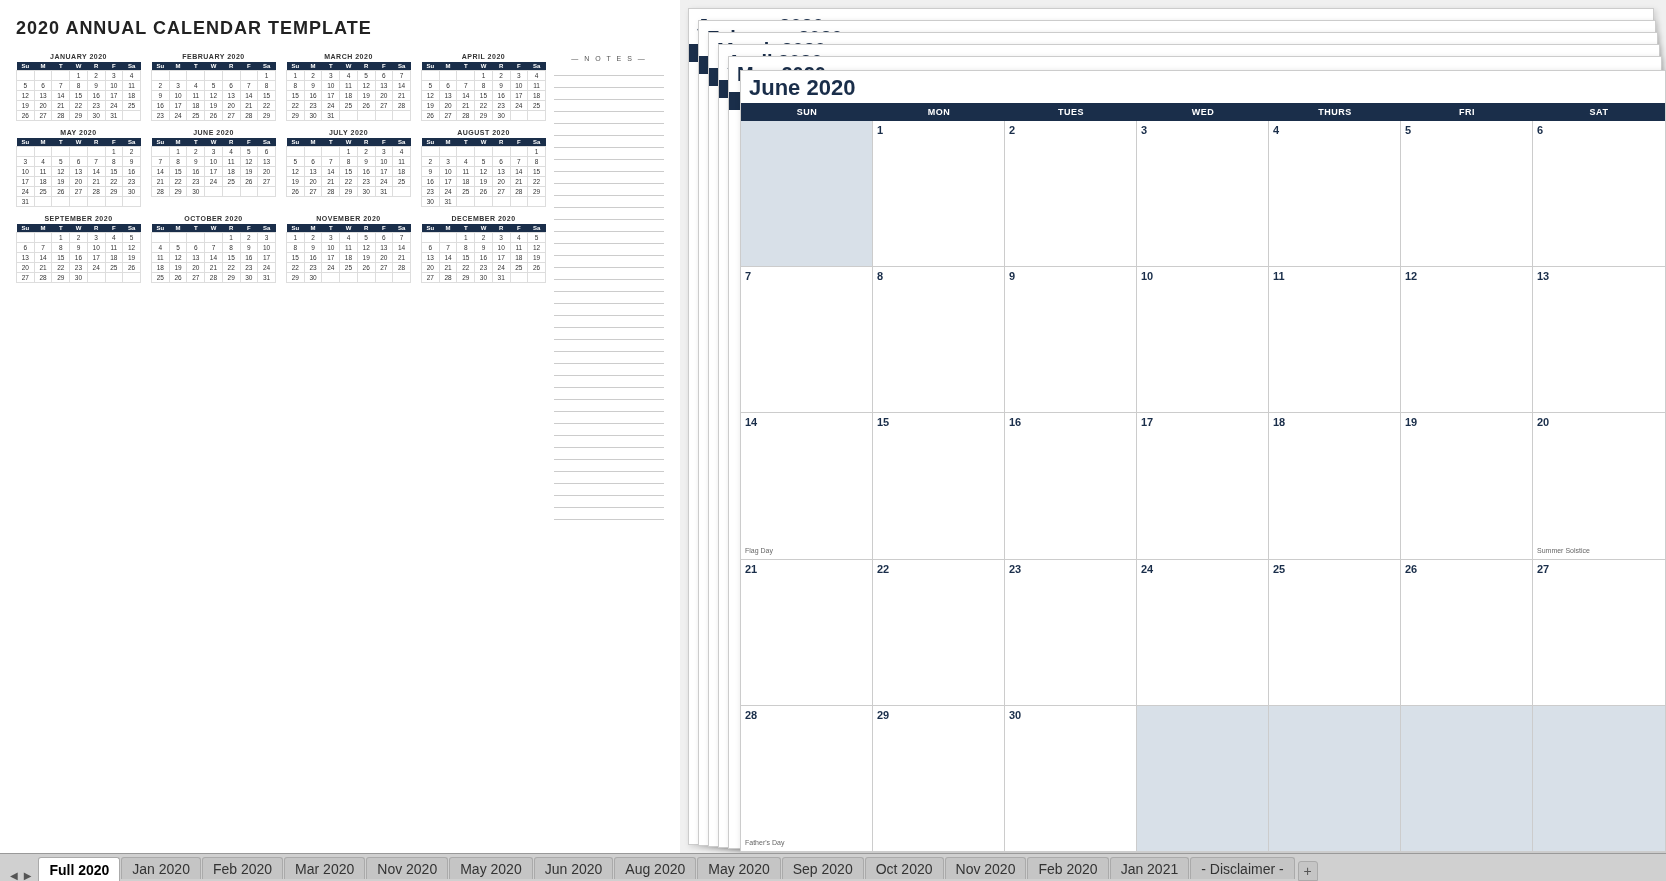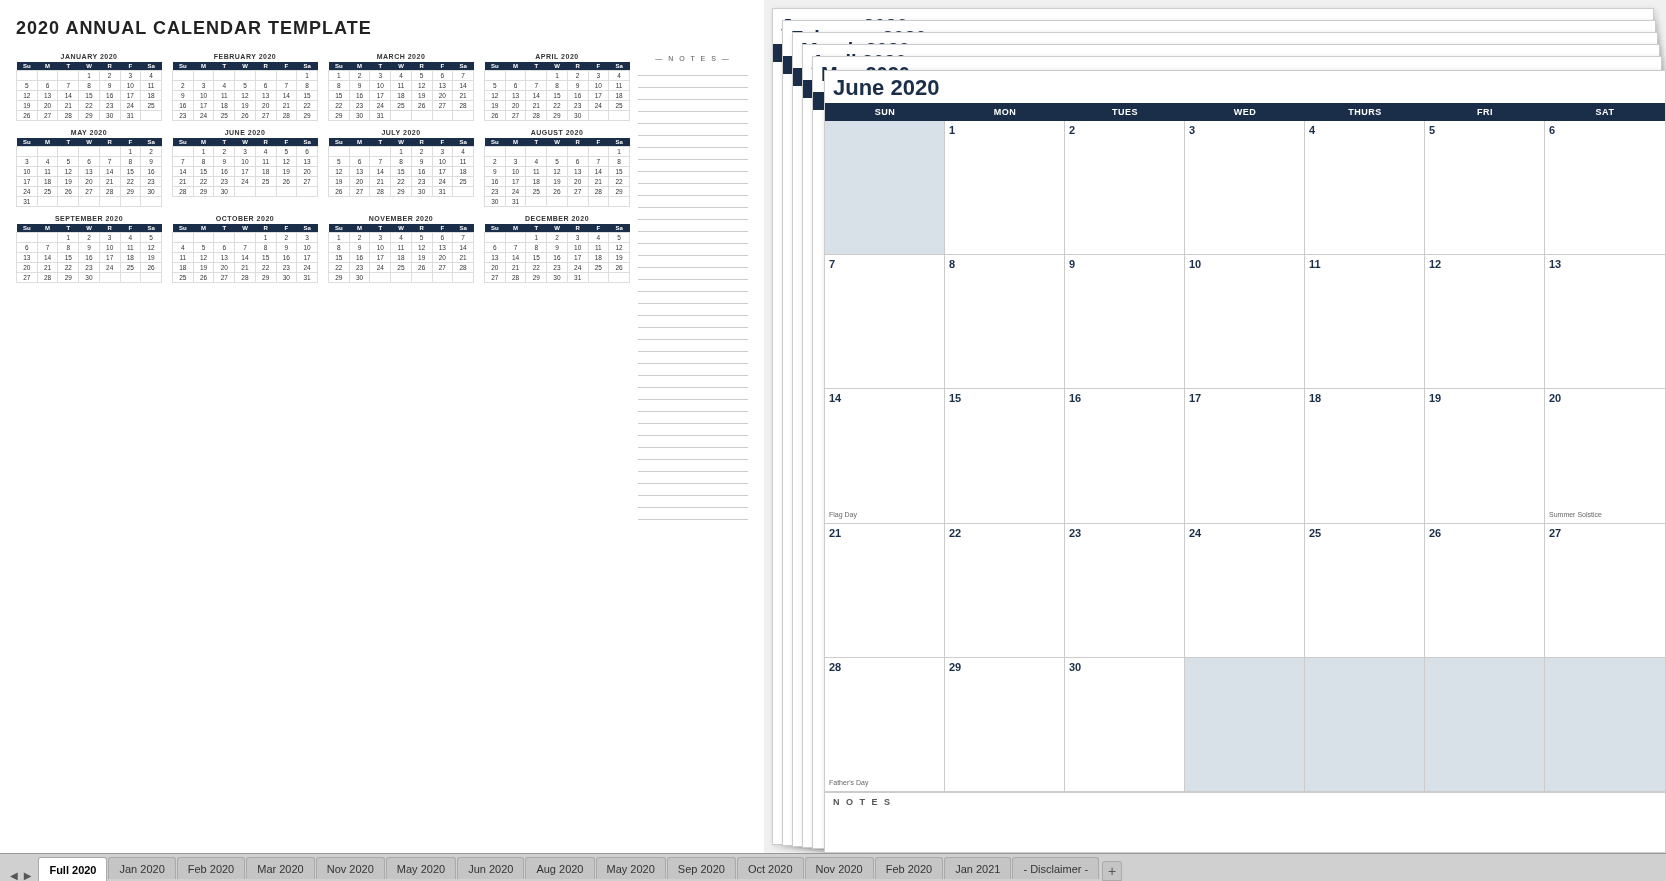--- a/index.html
+++ b/index.html
@@ -16,21 +16,21 @@
     
     .main-area {
       flex: 1;
       background: #f0f0f0;
       display: flex;
       overflow: hidden;
     }
 
     
     .left-panel {
-      width: 764px;
+      width: 680px;
       background: white;
       padding: 18px 16px 10px 16px;
       flex-shrink: 0;
       overflow: hidden;
     }
 
     .annual-title {
       font-size: 18px;
       font-weight: bold;
       letter-spacing: 1px;
@@ -246,21 +246,21 @@
       display: flex;
       align-items: flex-end;
       padding-left: 4px;
       gap: 1px;
       border-top: 1px solid #999;
     }
 
     .tab {
       height: 22px;
       padding: 0 10px;
-      font-size: 11px;
+      font-size: 14px;
       background: #c5c5c5;
       border: 1px solid #aaa;
       border-bottom: none;
       border-radius: 3px 3px 0 0;
       display: flex;
       align-items: center;
       cursor: pointer;
       white-space: nowrap;
       color: #333;
     }
@@ -1294,23 +1294,20 @@
             </div>
             <div class="cal-day-cell">
               <span>30</span>
             </div>
             <div class="cal-day-cell empty"></div>
             <div class="cal-day-cell empty"></div>
             <div class="cal-day-cell empty"></div>
             <div class="cal-day-cell empty"></div>
           </div>
         </div>
-      <div class="notes-bottom">
-        <div class="notes-bottom-label">N O T E S</div>
-      </div>
     </div>
   </div>
 </div>
 
 <div class="tabs-bar">
   <div class="nav-arrows">
     <span class="nav-arrow">◀</span>
     <span class="nav-arrow">▶</span>
   </div>
   <div id="tabs-container" style="display:flex;gap:1px;">

